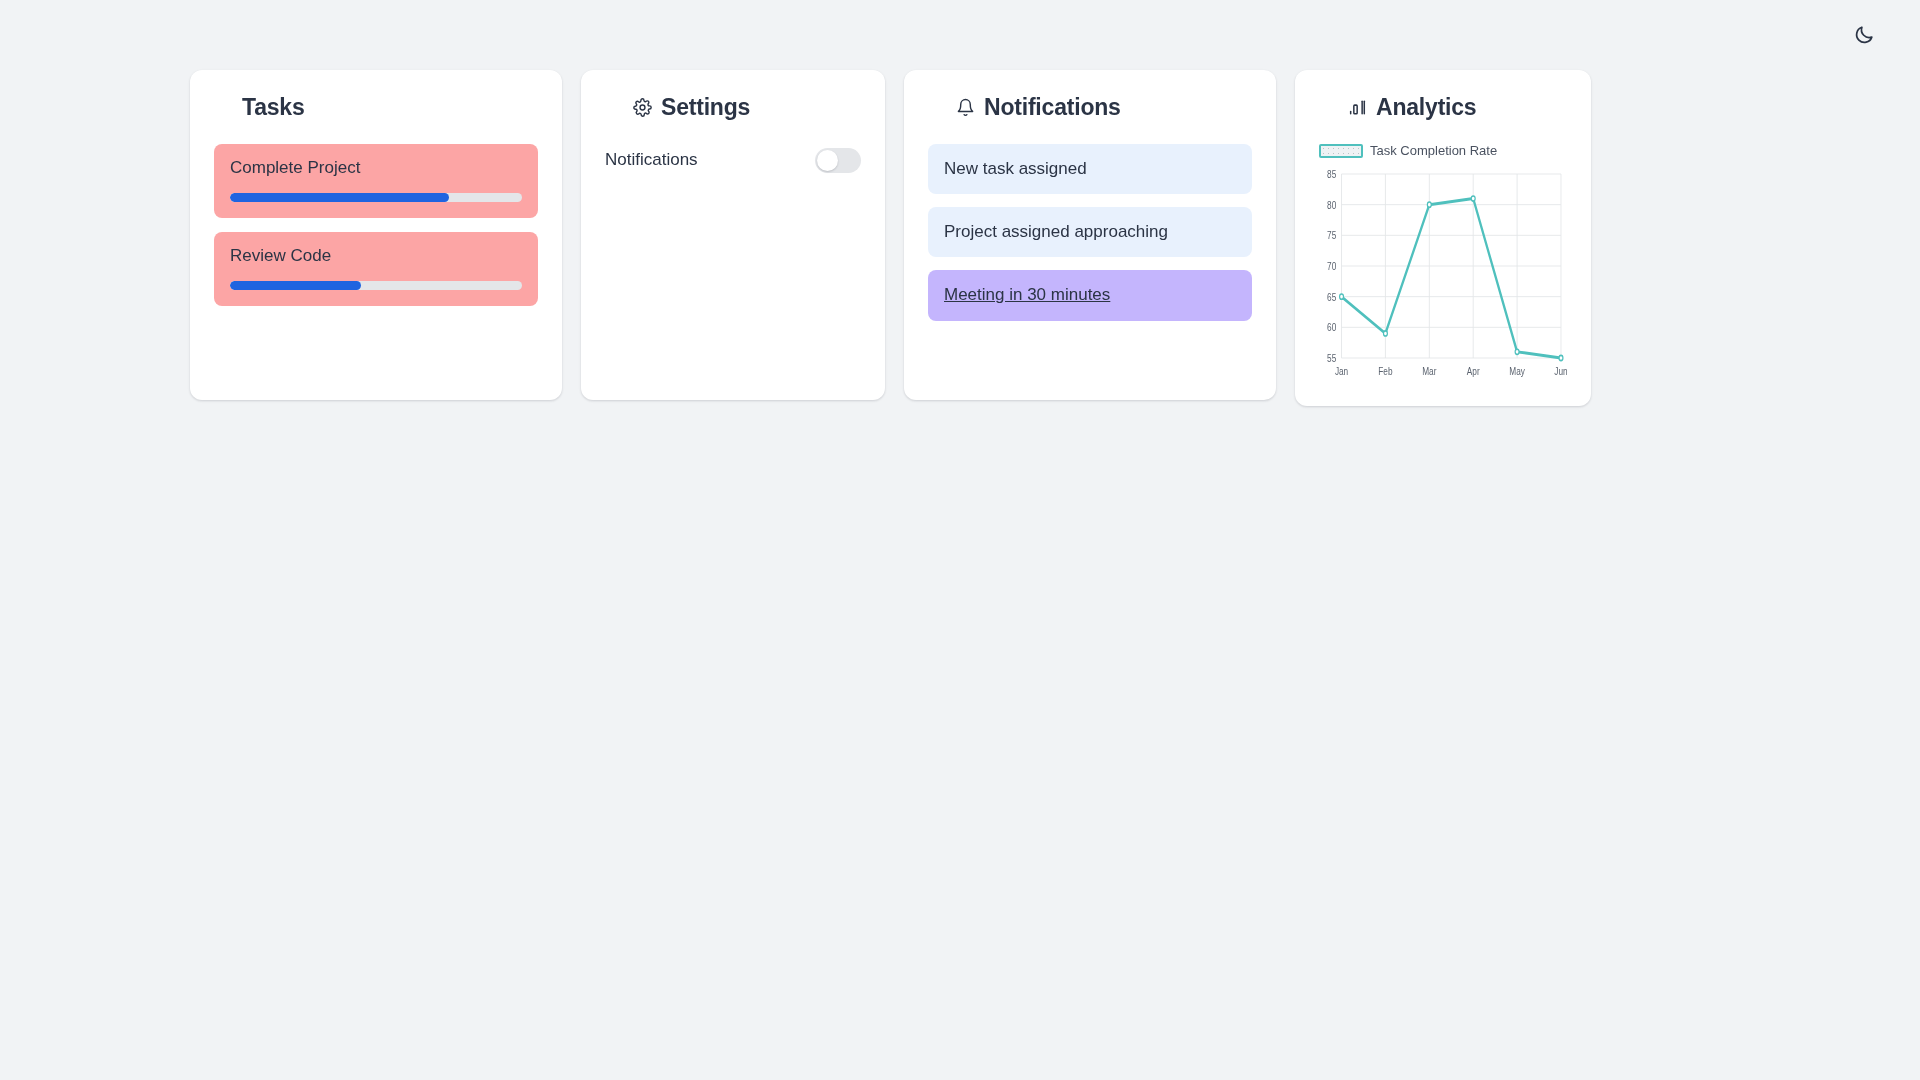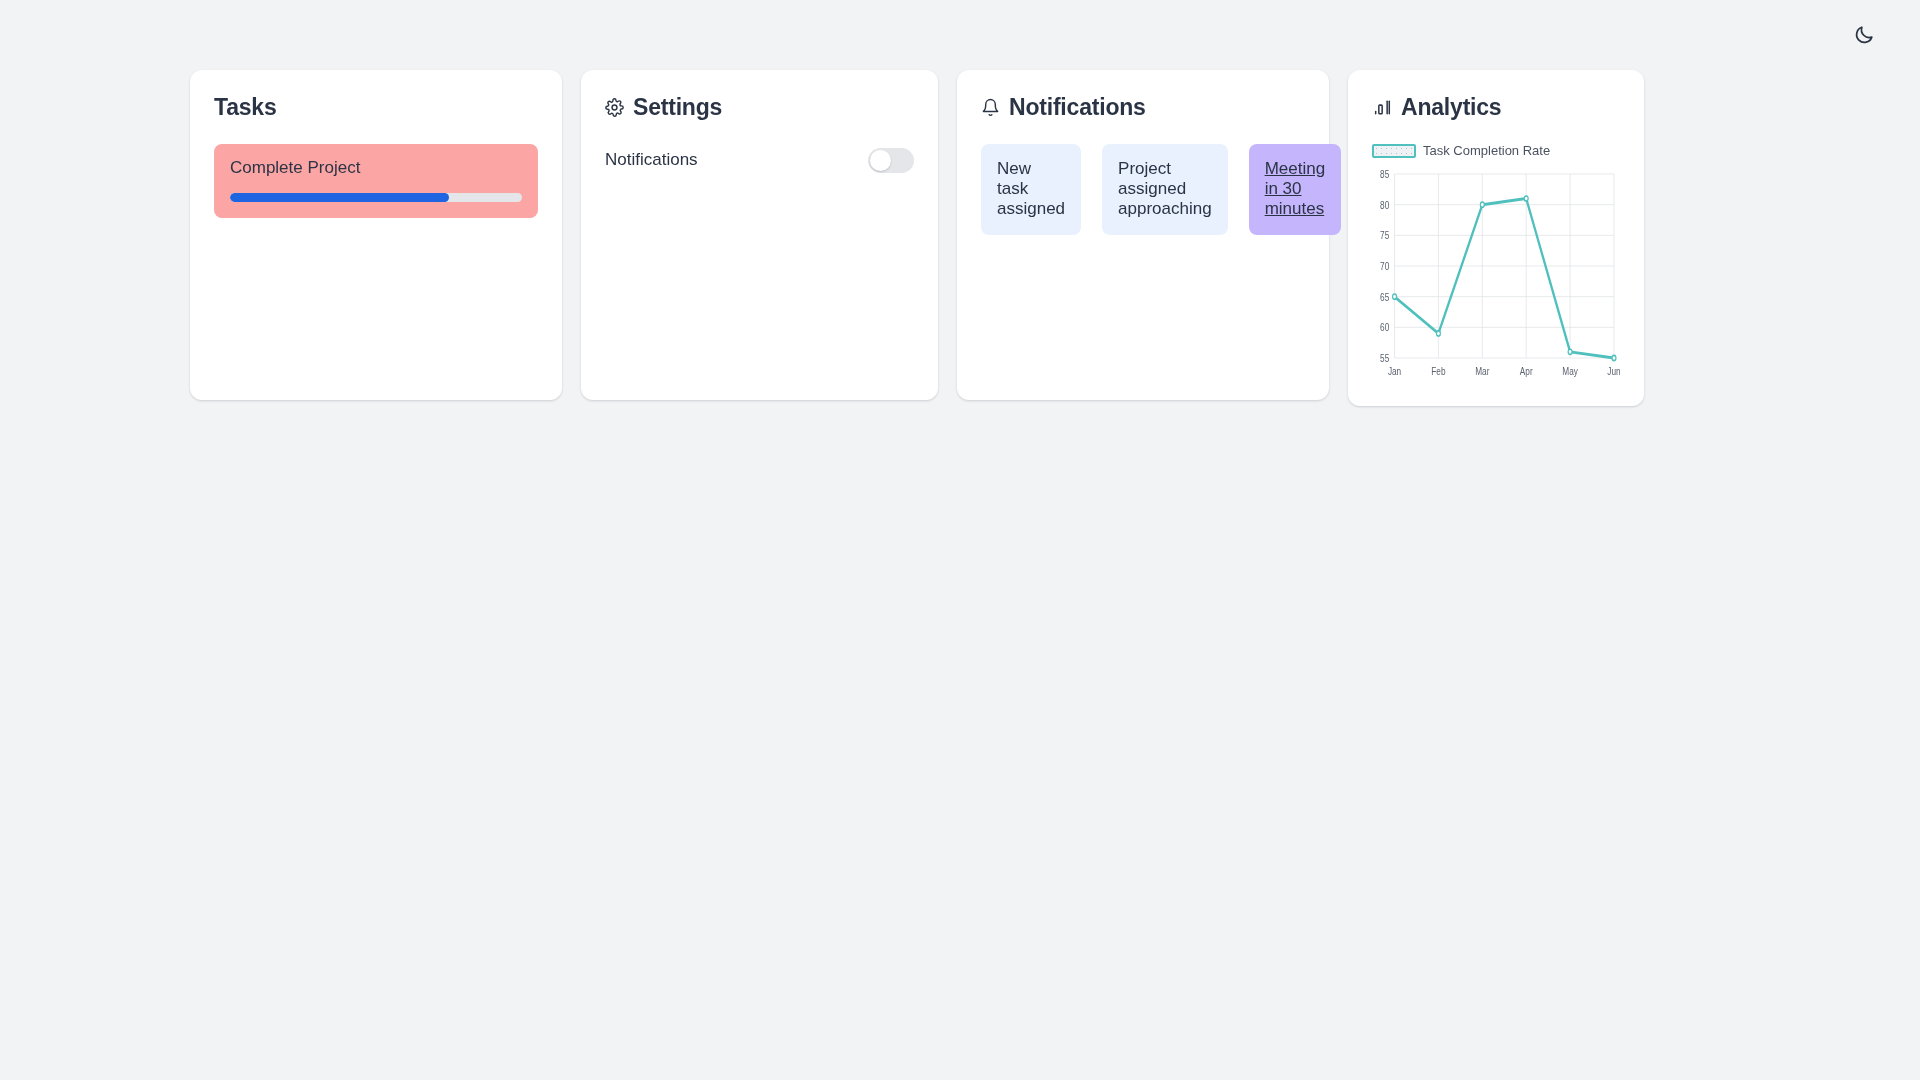--- a/index.html
+++ b/index.html
@@ -50,34 +50,35 @@
   }
 
   .card {
     background: #ffffff;
     border-radius: 12px;
     box-shadow: 0 1px 3px rgba(16,24,40,0.10), 0 1px 2px rgba(16,24,40,0.06);
     padding: 24px 24px 26px 24px;
   }
 
   .card-tasks        { width: 372px; min-height: 330px; }
-  .card-settings     { width: 357px; min-height: 330px; }
+  .card-settings     { width: 304px; min-height: 330px; }
   .card-notifications{ width: 372px; min-height: 330px; }
   .card-analytics    { width: 296px; min-height: 330px; padding-bottom: 18px; }
 
   .card-title {
     display: flex;
     align-items: center;
     gap: 9px;
     font-size: 23px;
     font-weight: bold;
     color: #2b3445;
     letter-spacing: -0.2px;
     margin-bottom: 22px;
     line-height: 1.2;
+    margin-left: 28px;
   }
   .card-title .title-icon { display: flex; align-items: center; }
 
   
   .task-list { display: flex; flex-direction: column; gap: 14px; }
   .task-item {
     background: #fca5a5;
     border-radius: 8px;
     padding: 14px 16px 16px 16px;
   }
@@ -120,21 +121,21 @@
   .switch .knob {
     position: absolute;
     top: 2px; left: 2px;
     width: 21px; height: 21px;
     background: #ffffff;
     border-radius: 50%;
     box-shadow: 0 1px 2px rgba(16,24,40,0.18);
   }
 
   
-  .notif-list { display: flex; gap: 21px; }
+  .notif-list { display: flex; flex-direction: column; gap: 13px; }
   .notif-item {
     border-radius: 8px;
     padding: 15px 16px;
     font-size: 17px;
     color: #2b3445;
     line-height: 1.2;
   }
   .notif-item.unread { background: #e8f1fd; }
   .notif-item.read   { background: #c4b5fd; text-decoration: underline; }
 
@@ -187,20 +188,26 @@
       </h2>
       <div class="task-list">
 
         <div class="task-item">
           <div class="task-name">Complete Project</div>
           <div class="progress-track">
             <div class="progress-fill" style="width: 75%;"></div>
           </div>
         </div>
 
+        <div class="task-item">
+          <div class="task-name">Review Code</div>
+          <div class="progress-track">
+            <div class="progress-fill" style="width: 45%;"></div>
+          </div>
+        </div>
 
 
       </div>
     </section>
 
     <section class="card card-settings">
       <h2 class="card-title">
         <span class="title-icon">
           <svg width="19" height="19" viewBox="0 0 24 24" fill="none" stroke="#2b3445" stroke-width="1.8" stroke-linecap="round" stroke-linejoin="round">
             <circle cx="12" cy="12" r="3.1"></circle>

